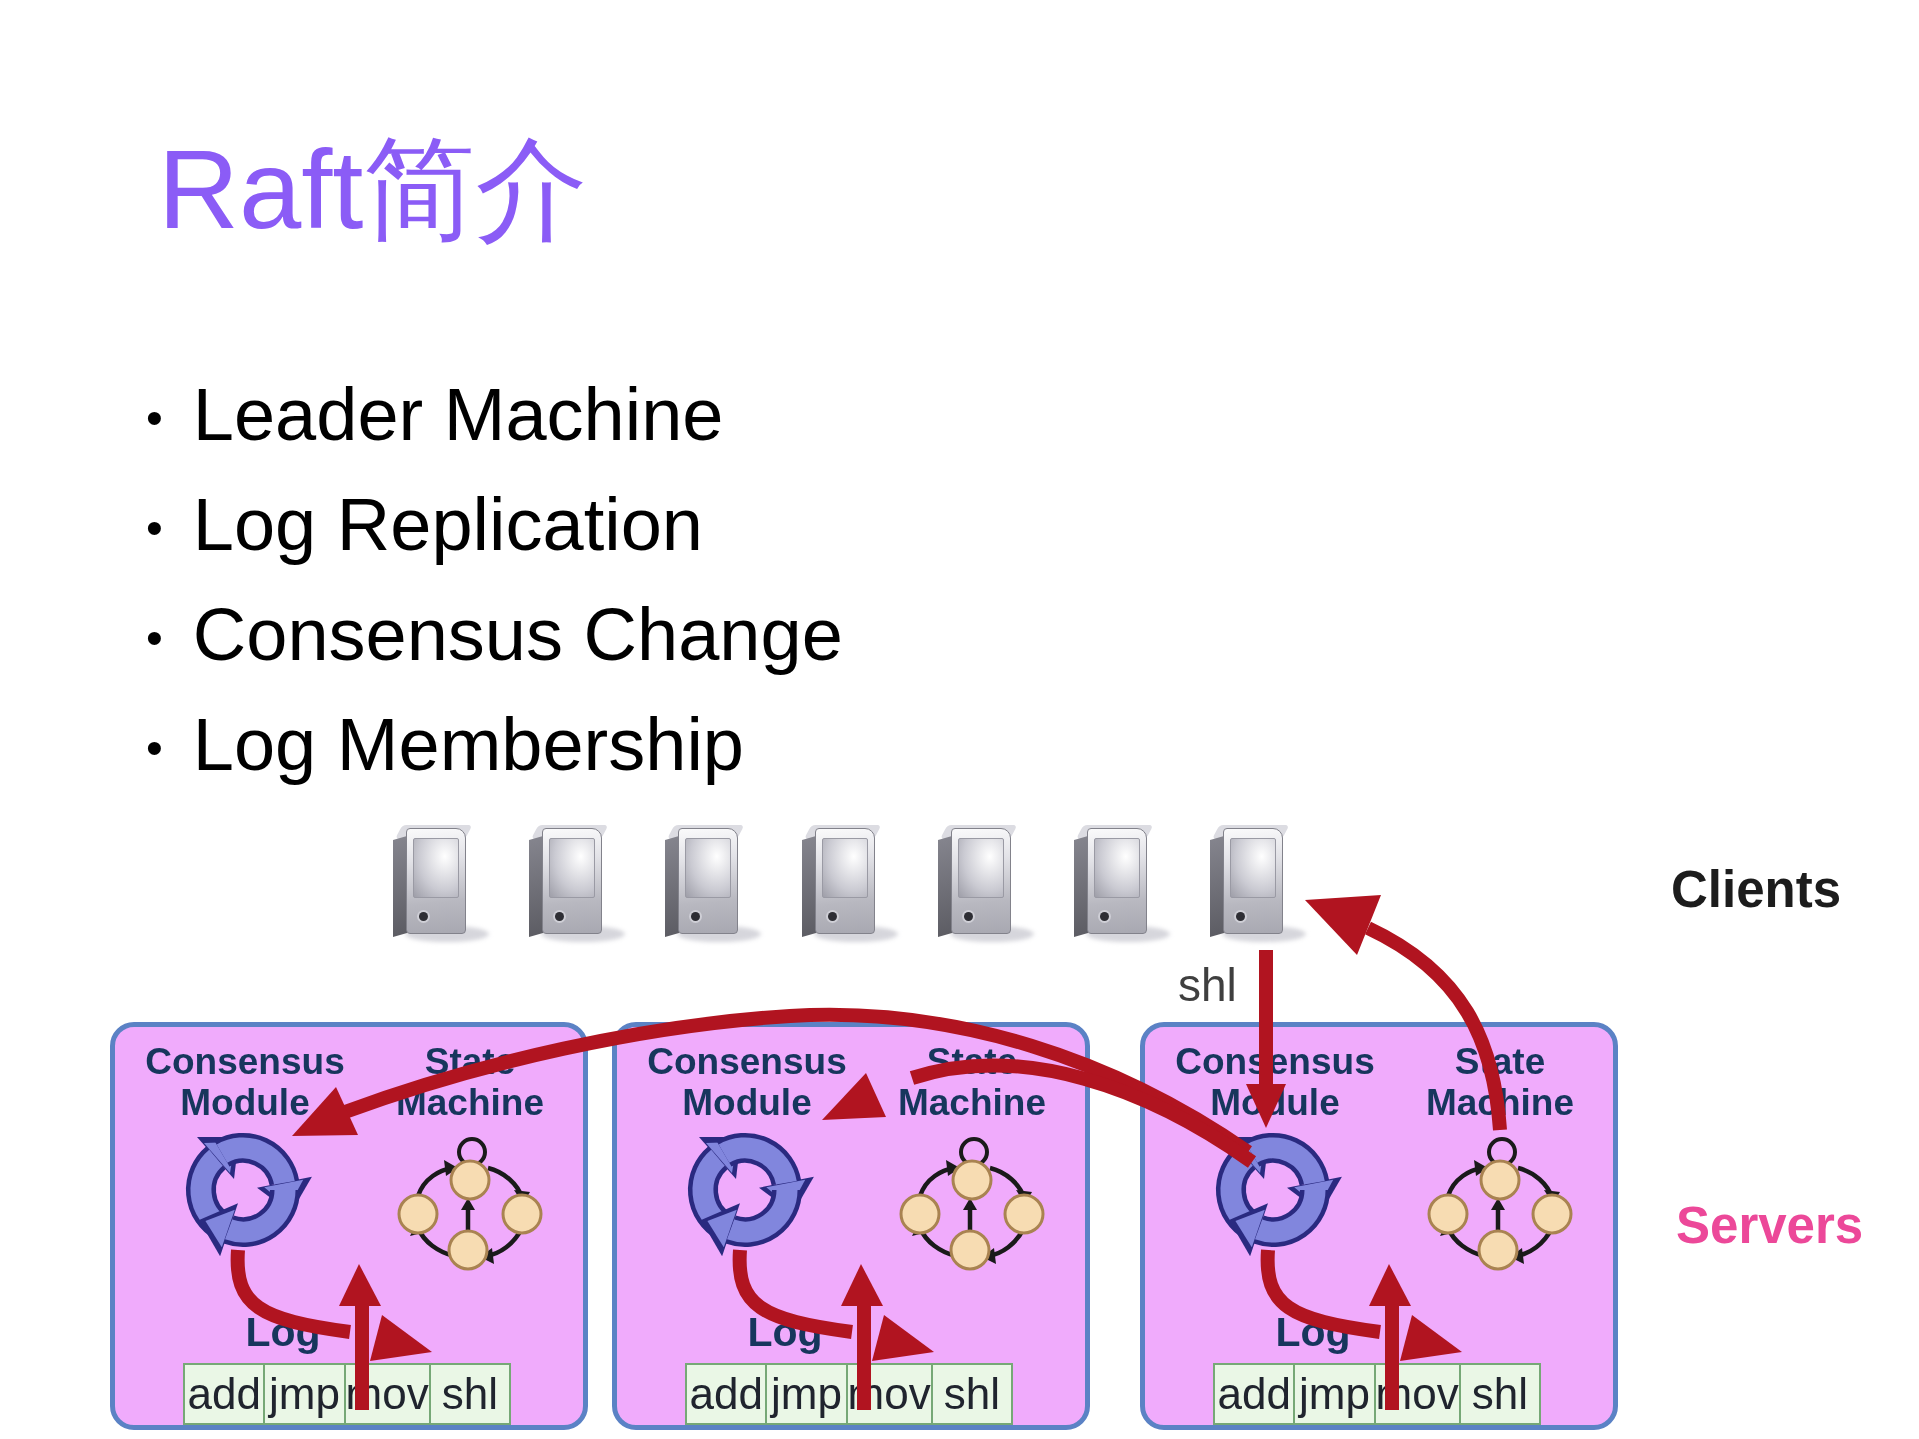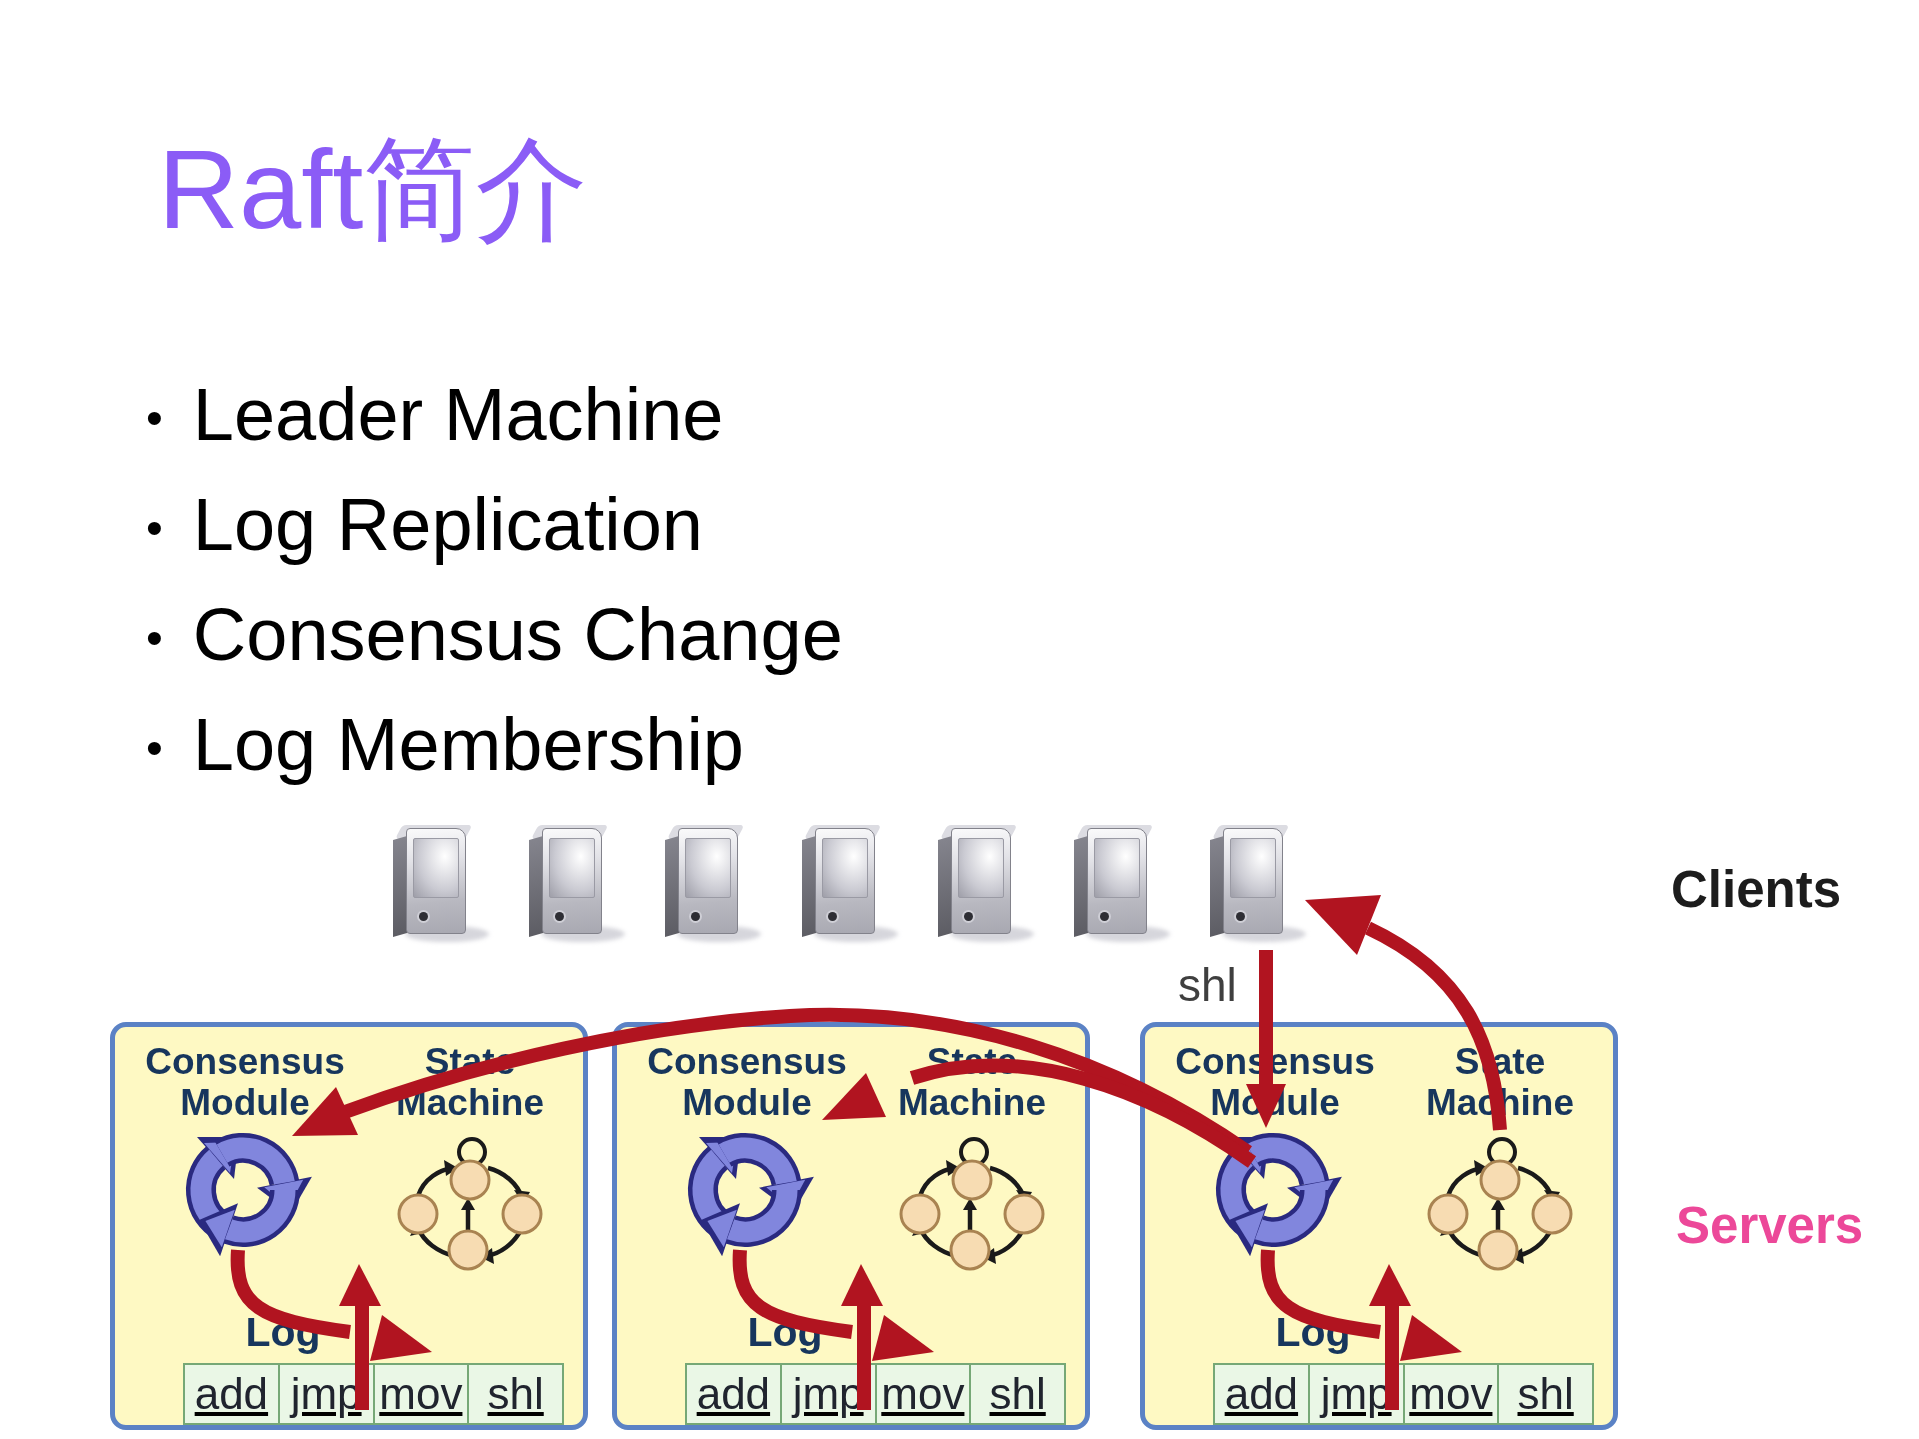--- a/index.html
+++ b/index.html
@@ -12,30 +12,30 @@
   .bullets{position:absolute;left:146px;top:372px;width:1100px;}
   .bullet-item{display:flex;align-items:baseline;height:110px;font-size:74px;color:#000;}
   .bullet-marker{font-size:48px;margin-right:30px;transform:translateY(-6px);}
 
   
   .clients-label{position:absolute;left:1671px;top:860px;font-size:51px;font-weight:bold;color:#1c1c1c;}
   .servers-label{position:absolute;left:1676px;top:1196px;font-size:51px;font-weight:bold;color:#ec4899;}
   .request-label{position:absolute;left:1178px;top:958px;font-size:46px;color:#3f3f3f;}
 
   
-  .server-box{position:absolute;top:1022px;width:478px;height:408px;background:#fef9c3;
-              border:5px solid #5b82c5;border-radius:16px;box-sizing:border-box;}
+  .server-box{position:absolute;top:1022px;width:478px;height:408px;background:#f0abfc;
+              border:5px solid #5b82c5;border-radius:24px;box-sizing:border-box;}
   .box-1{left:110px}.box-2{left:612px}.box-3{left:1140px}
   .module-label{position:absolute;width:240px;top:14px;text-align:center;
                 font-size:37px;line-height:41px;font-weight:bold;color:#17365d;}
   .cm-label{left:10px}.sm-label{left:235px}
   .log-label{position:absolute;left:88px;top:282px;width:160px;text-align:center;
              font-size:41px;font-weight:bold;color:#17365d;}
-  .log-table{position:absolute;left:68px;top:336px;width:381px;height:62px;display:flex;
-             background:#eaf7e6;border:2px solid #76a876;box-sizing:border-box;text-decoration:underline;}
+  .log-table{position:absolute;left:68px;top:336px;width:328px;height:62px;display:flex;
+             background:#eaf7e6;border:2px solid #76a876;box-sizing:border-box;}
   .log-cell{flex:1;border-right:2px solid #76a876;display:flex;align-items:center;justify-content:center;
             font-size:44px;color:#20242e;}
   .log-cell:last-child{border-right:none;}
 
   
   .client-row{position:absolute;left:0;top:0;width:1919px;height:1439px;pointer-events:none;}
   .tower{position:absolute;top:824px;width:92px;height:124px;}
   .t-shadow{position:absolute;left:12px;top:102px;width:84px;height:16px;background:#d6d6dc;
             border-radius:50%;filter:blur(2px);}
   .t-side{position:absolute;left:0;top:12px;width:14px;height:97px;

